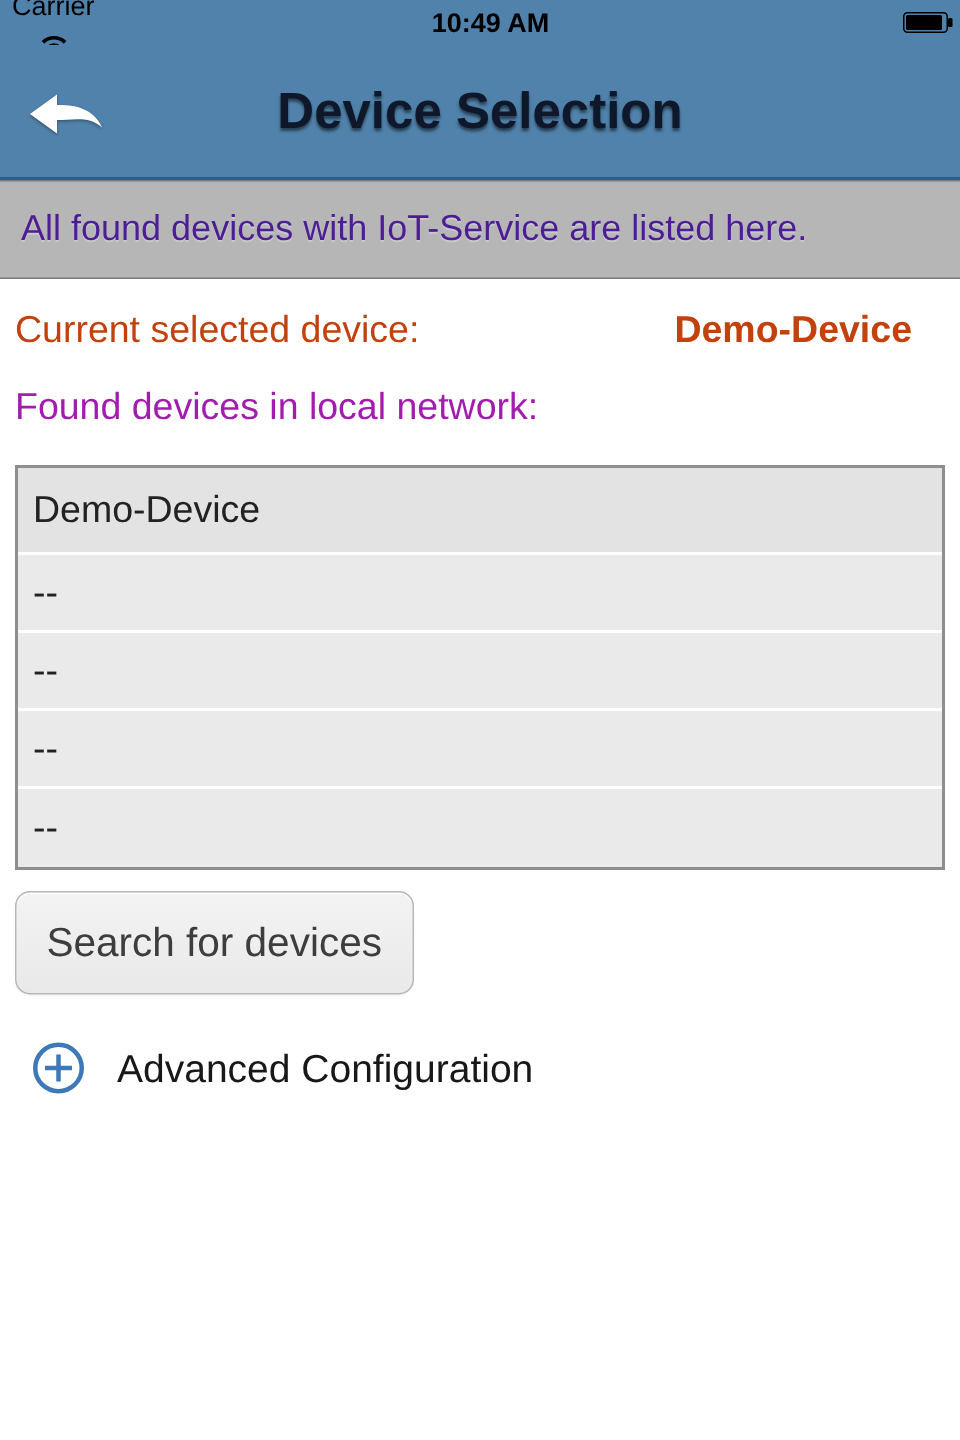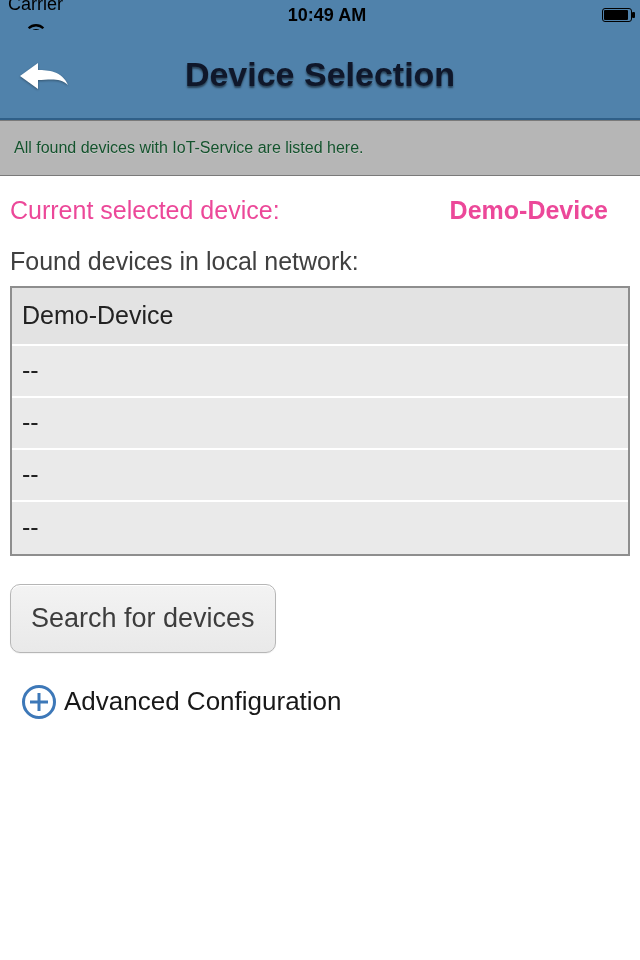--- a/index.html
+++ b/index.html
@@ -53,38 +53,38 @@
     justify-content: flex-start;
   }
   .back-btn svg { filter: drop-shadow(0 1px 1px rgba(0,0,0,0.35)); }
 
   
   .info-banner {
     background: #b6b6b6;
     border-top: 1px solid #7a7a7a;
     border-bottom: 1px solid #7a7a7a;
     padding: 16px 14px;
-    font-size: 16px;
-    color: #14532d;
+    font-size: 24px;
+    color: #4c1d95;
     text-shadow: 0 1px 0 rgba(255,255,255,0.25);
     line-height: 1.35;
   }
 
   
   .content { padding: 14px 10px 0 10px; background: #fff; }
   .row-current {
     display: flex;
     align-items: baseline;
     font-size: 25px;
-    color: #ec4899;
+    color: #c2410c;
     margin: 6px 0 22px 0;
   }
   .row-current .label { flex: 0 0 auto; }
   .row-current .value { margin-left: auto; margin-right: 22px; font-weight: 700; }
-  .found-label { font-size: 25px; color: #404040; margin-bottom: 10px; }
+  .found-label { font-size: 25px; color: #a21caf; margin-bottom: 24px; }
 
   
   .device-table {
     border: 2px solid #8e8e8e;
     background: #fafafa;
   }
   .device-table .cell {
     height: 52px;
     display: flex;
     align-items: center;
@@ -95,37 +95,37 @@
     border-bottom: 2px solid #fff;
   }
   .device-table .cell:first-child {
     background: #e3e3e3;
     height: 58px;
   }
   .device-table .cell:last-child { border-bottom: none; }
 
   
   .search-btn {
-    margin-top: 28px;
+    margin-top: 14px;
     display: inline-block;
     background: linear-gradient(#f3f3f3, #e9e9e9);
     border: 1px solid #b6b6b6;
     border-radius: 10px;
     padding: 18px 20px;
     font-size: 27px;
     color: #3d3d3d;
     box-shadow: inset 0 1px 0 #fff, 0 1px 1px rgba(0,0,0,0.05);
   }
 
   
   .adv-row {
     margin-top: 32px;
     display: flex;
     align-items: center;
-    gap: 8px;
+    gap: 22px;
     padding-left: 12px;
   }
   .plus-circle {
     width: 34px; height: 34px;
     border: 3px solid #3d78b8;
     border-radius: 50%;
     position: relative;
     flex: 0 0 auto;
   }
   .plus-circle::before, .plus-circle::after {

